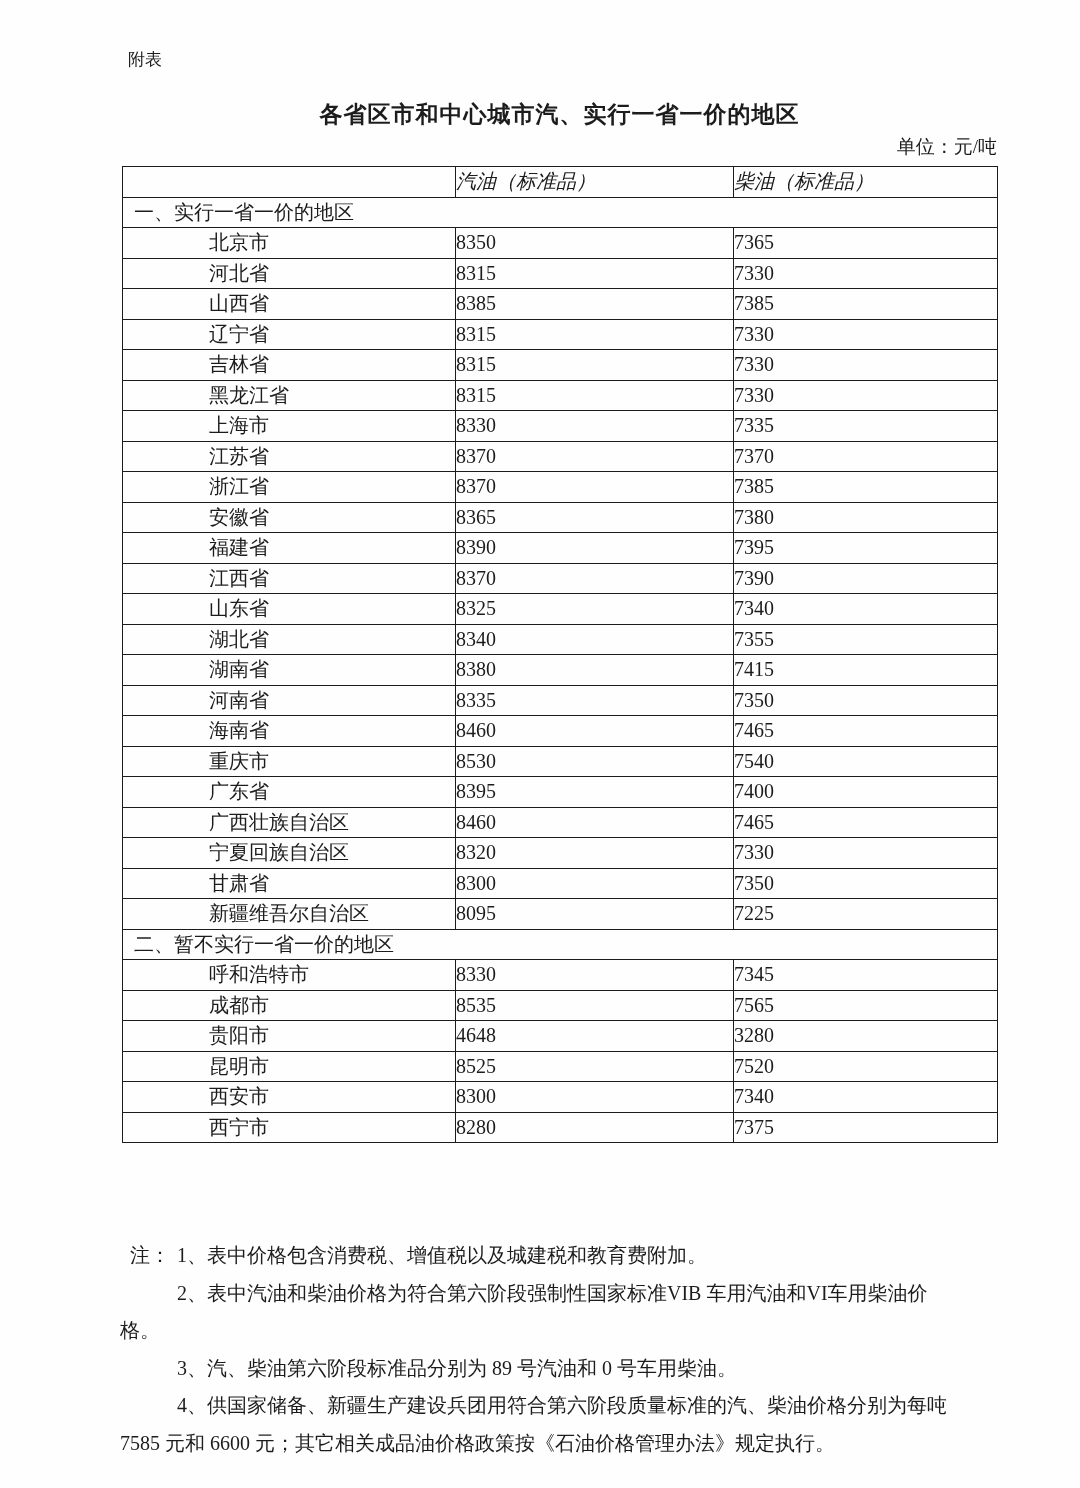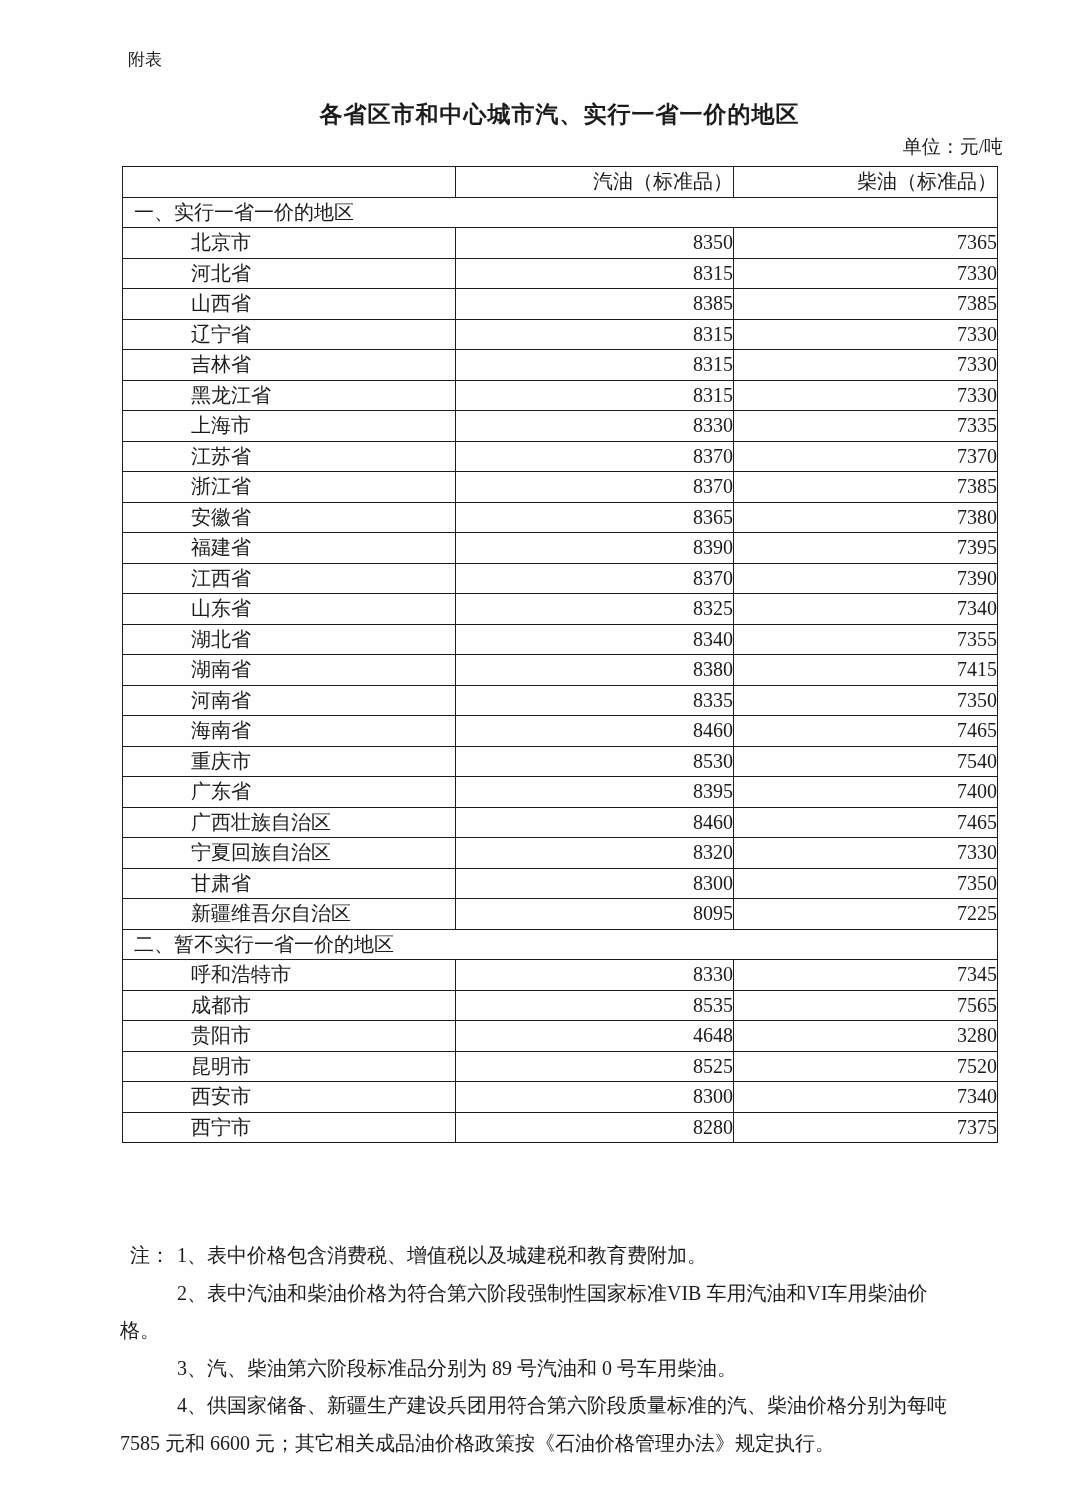--- a/index.html
+++ b/index.html
@@ -21,44 +21,44 @@
   }
   .doc-title {
     position: absolute; left: 122px; top: 99px; width: 875px;
     text-align: center;
     font-family: "Liberation Sans", "DejaVu Sans", sans-serif;
     font-weight: bold;
     font-size: 23px;
     letter-spacing: 1px;
   }
   .unit-line {
-    position: absolute; left: 128px; top: 134px; width: 875px;
+    position: absolute; left: 122px; top: 134px; width: 875px;
     text-align: right;
     font-size: 19px;
   }
   table.price-table {
     position: absolute; left: 122px; top: 166px;
     width: 875px;
     border-collapse: collapse;
     table-layout: fixed;
     font-size: 20px;
   }
   .price-table th, .price-table td {
     border: 1.5px solid #1c1c1c;
     height: 30.5px;
     font-weight: normal;
     vertical-align: middle;
     padding: 0;
     overflow: hidden;
     white-space: nowrap;
   }
-  .price-table th { text-align: right; }
-  .price-table td.region { text-align: left; padding-left: 68px; }
+  .price-table th { text-align: left; font-style: italic; }
+  .price-table td.region { text-align: left; padding-left: 86px; }
   .price-table tr.section-row td { text-align: left; padding-left: 11px; border-radius: 15px; }
-  .price-table td.num { text-align: right; }
+  .price-table td.num { text-align: left; }
   .notes {
     position: absolute; left: 120px; top: 1237px; width: 836px;
     font-size: 20px;
     line-height: 37.5px;
   }
   .notes .notes-label {
     position: absolute; left: 10px; top: 0;
   }
   .note-item { text-indent: 57px; }
 </style>

